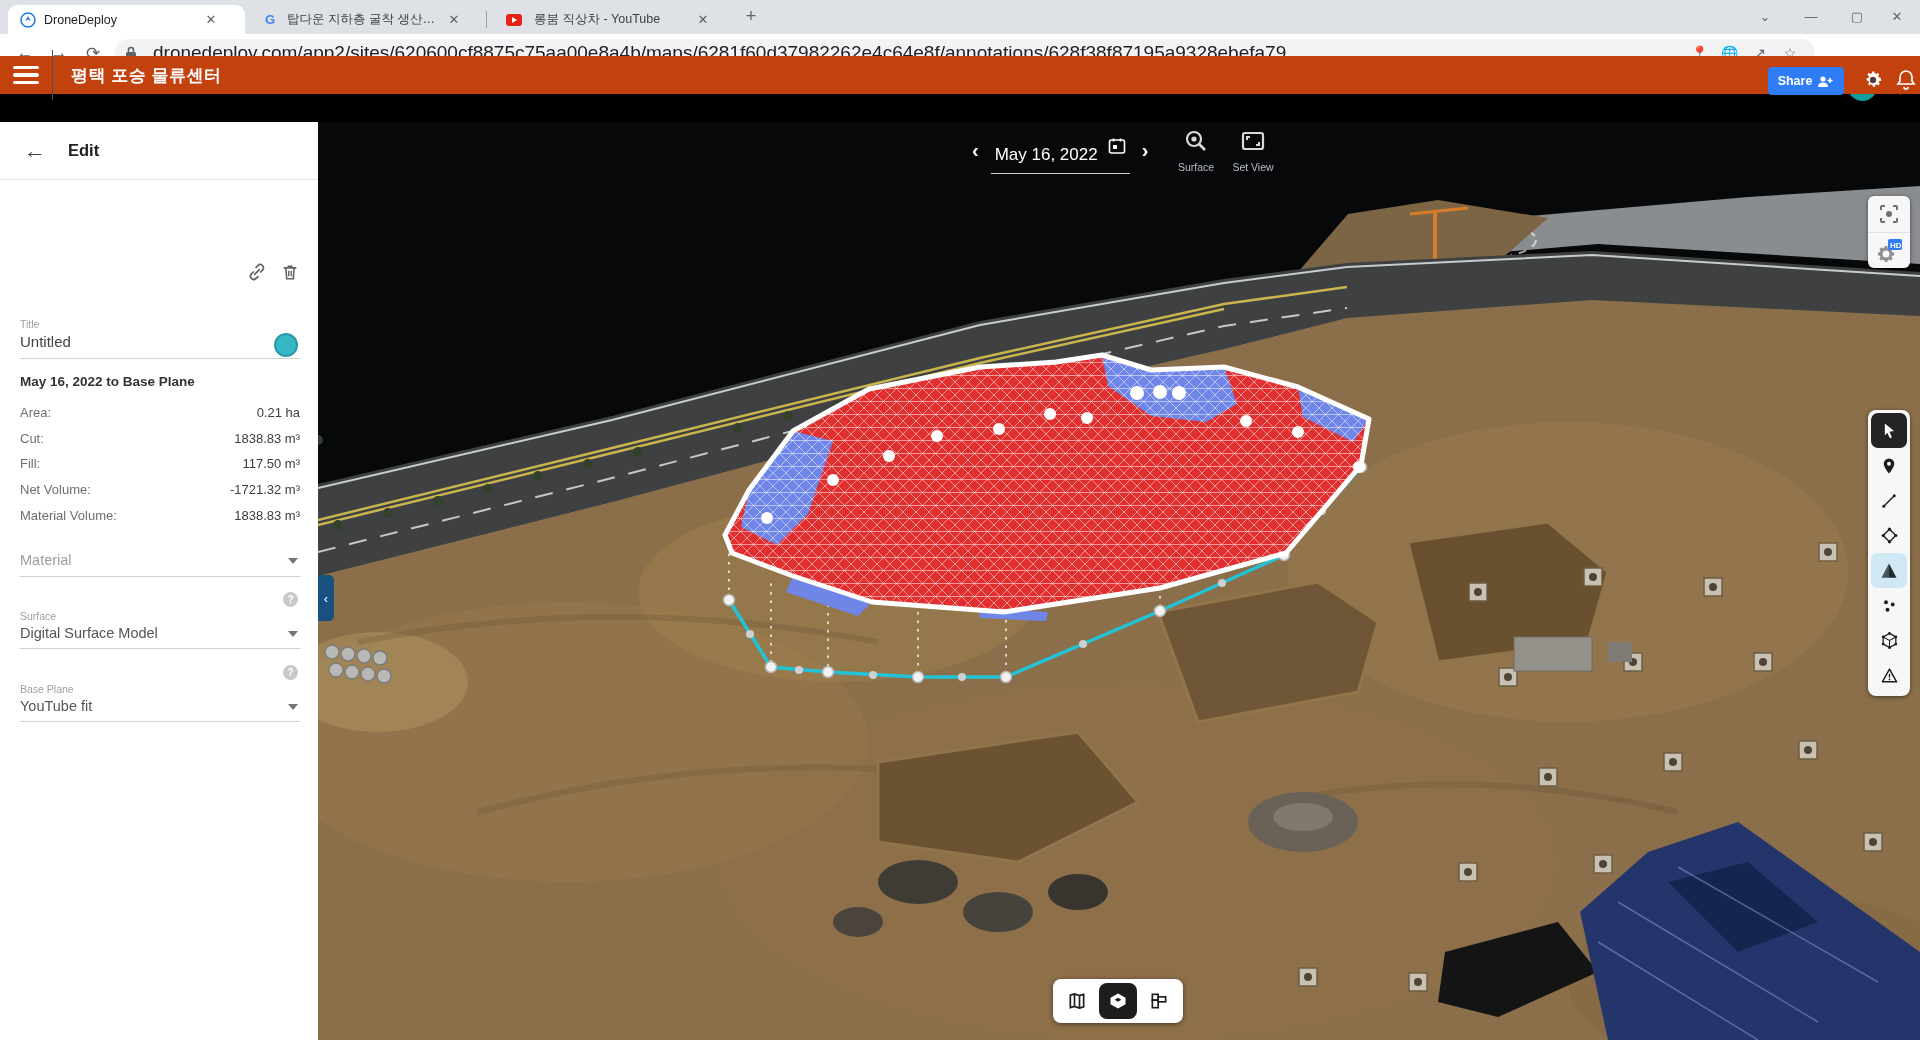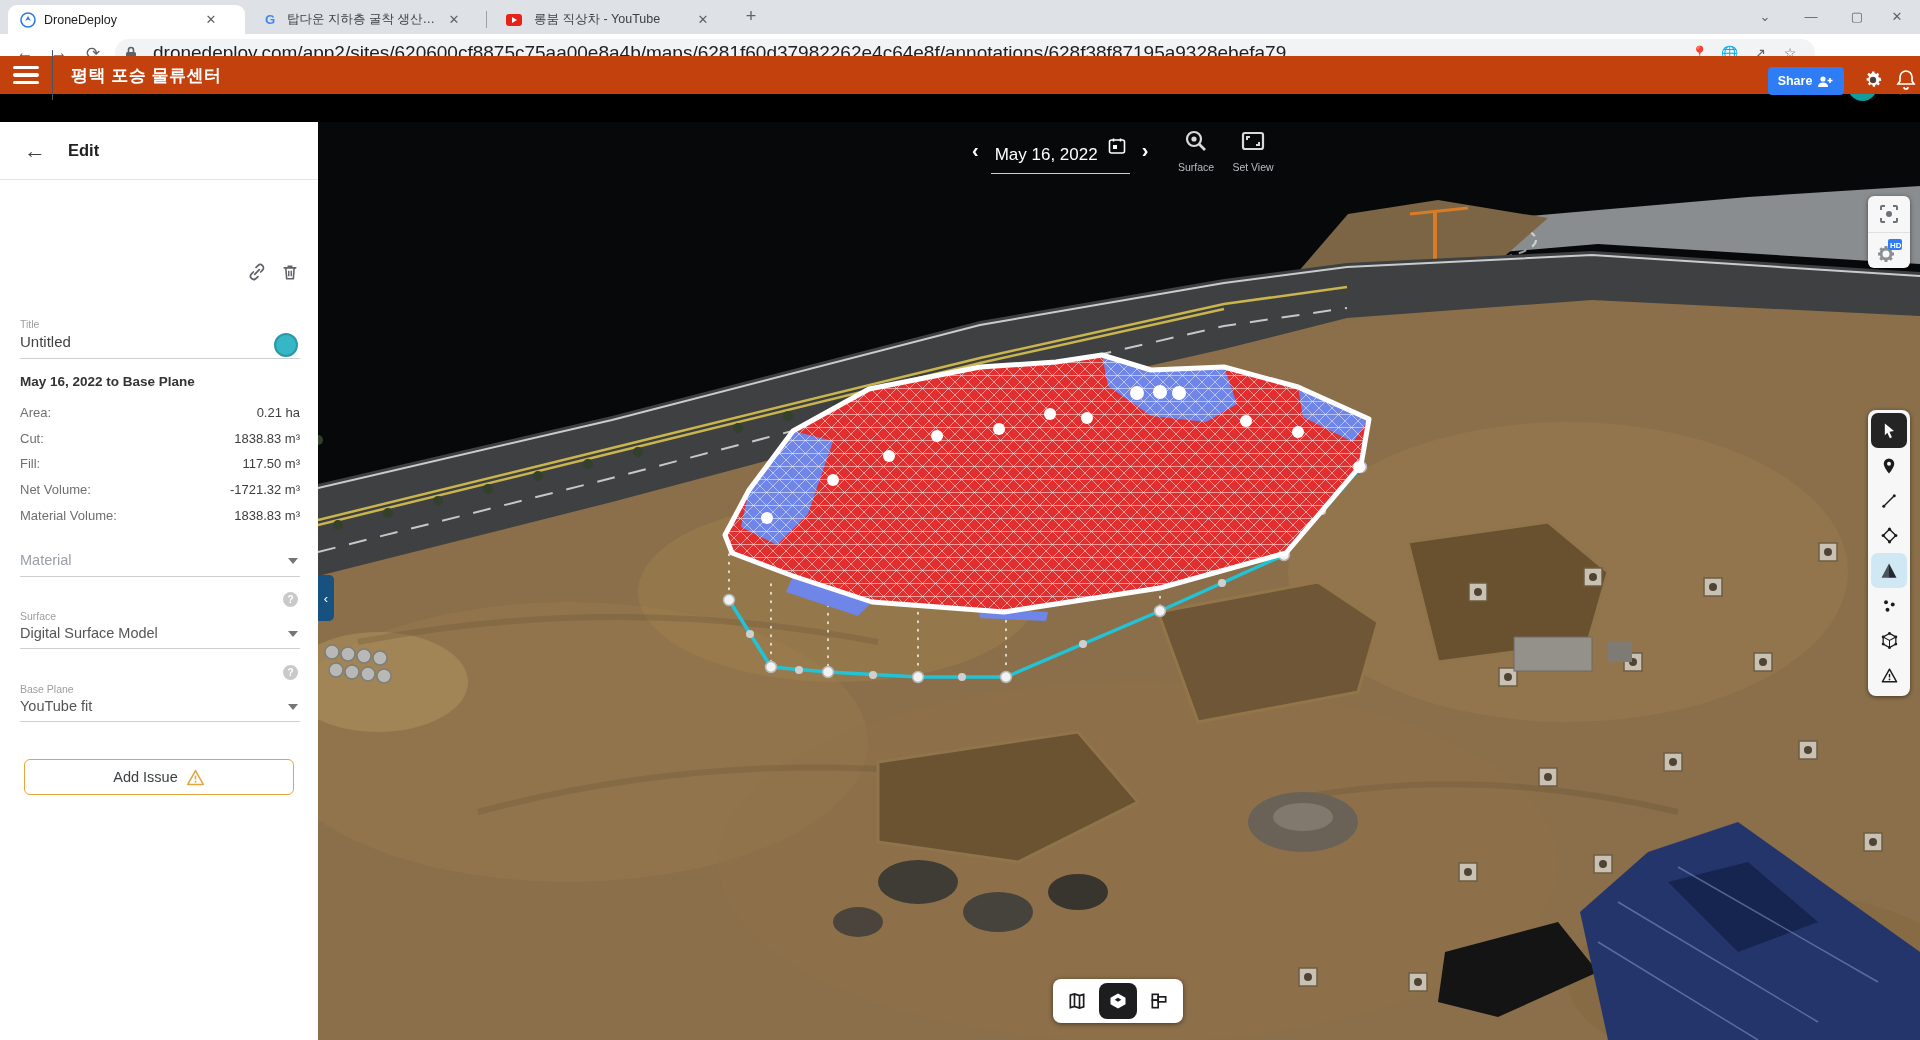--- a/index.html
+++ b/index.html
@@ -534,22 +534,14 @@
   <div class="u-line" style="top:526px;"></div>
 
   <div class="help-dot" style="top:543px;">?</div>
   <div class="abs fld-label" style="left:20px; top:561px;">Base Plane</div>
   <div class="abs" style="left:20px; top:576px; font-size:14.5px; color:#555; width:280px; cursor:pointer;">
     <span>YouTube fit</span>
     <span class="dd-chevron" style="right:2px; top:6px;"></span>
   </div>
   <div class="u-line" style="top:599px;"></div>
 
-  <button id="add-issue">
-    <span>Add Issue</span>
-    <svg width="19" height="17" viewBox="0 0 24 22">
-        <path d="M12 2 L22 20 H2 Z" fill="none" stroke="#e3a53c" stroke-width="2" stroke-linejoin="round"></path>
-        <line x1="12" y1="8.5" x2="12" y2="13.5" stroke="#e3a53c" stroke-width="2"></line>
-        <circle cx="12" cy="16.5" r="1.2" fill="#e3a53c"></circle>
-      </svg>
-  </button>
 
 </div>
 
 </body></html>

